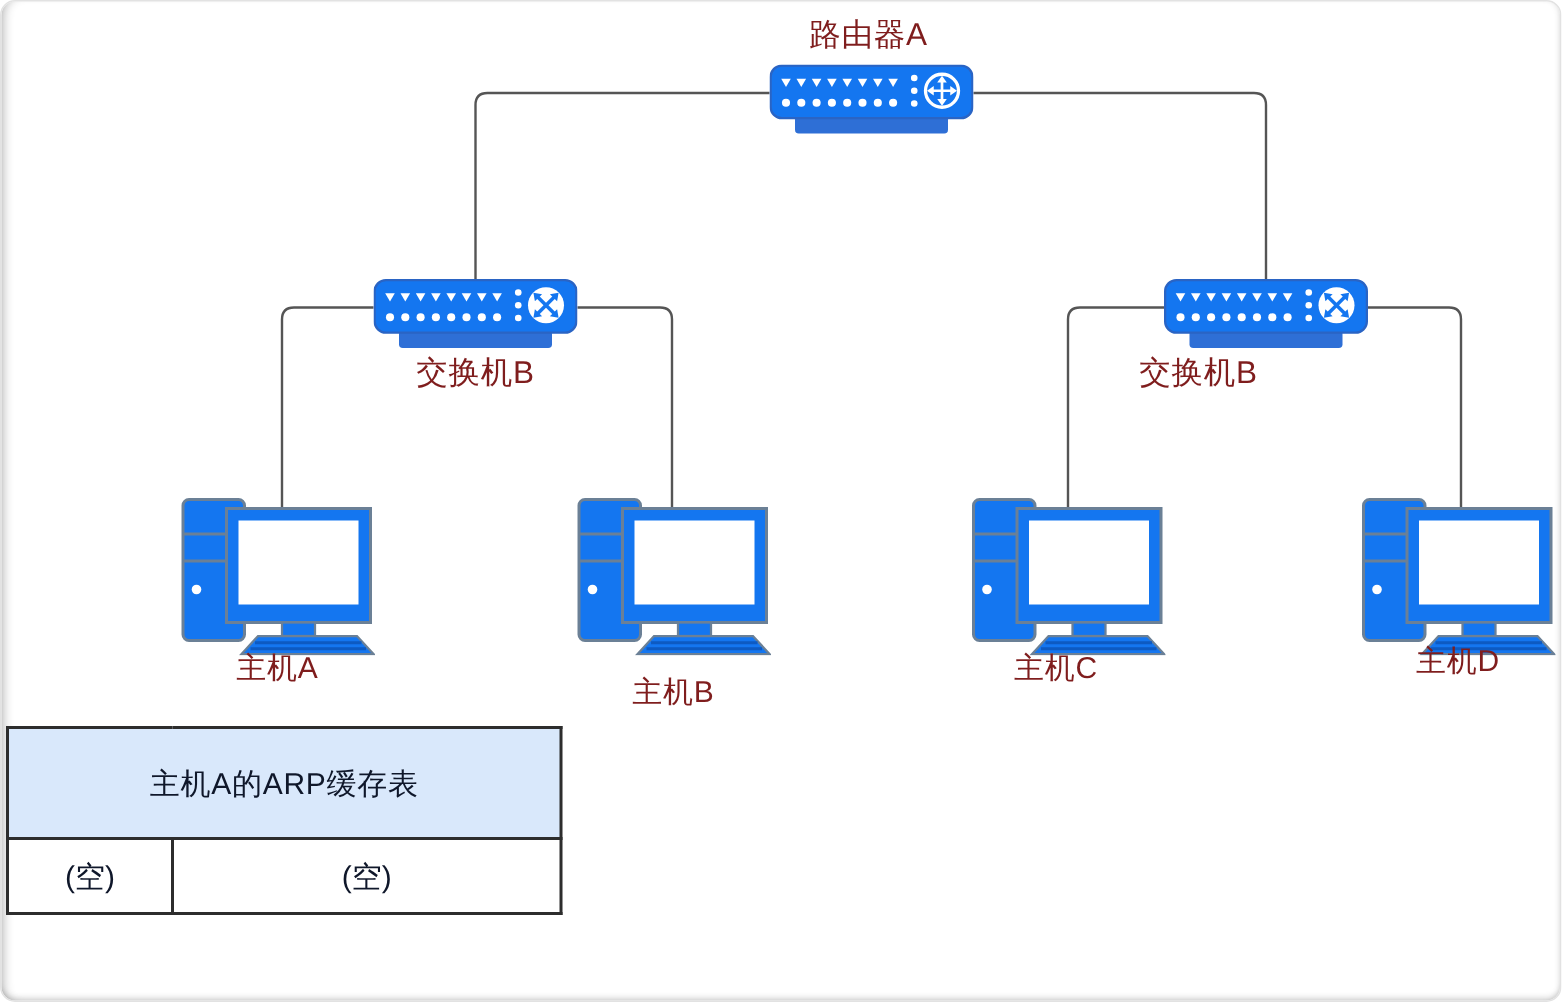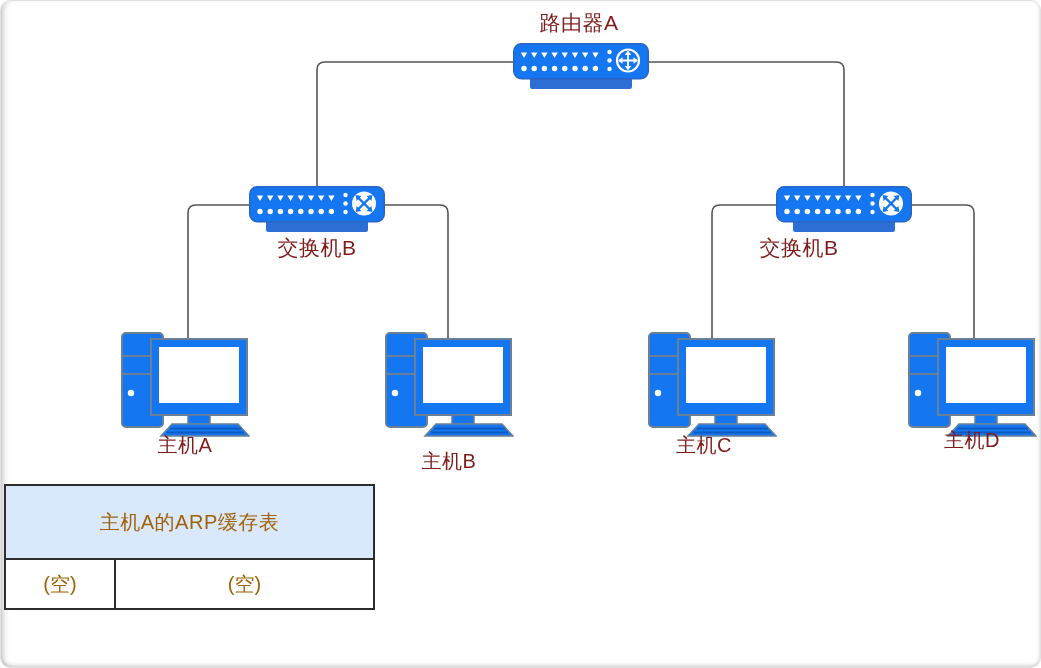--- a/index.html
+++ b/index.html
@@ -27,21 +27,21 @@
     white-space:nowrap;
     letter-spacing:.5px;
   }
   .lbl.host{font-size:20px;text-align:center;}
   table.arp{
     position:absolute;left:3px;top:483px;
     width:369px;
     border-collapse:collapse;
     table-layout:fixed;
     font-size:20px;
-    color:#a16207;
+    color:#0f172a;
   }
   table.arp td{
     border:2px solid #2d2d2d;
     text-align:center;
     vertical-align:middle;
     padding:0;
   }
   td.arp-title{height:72px;background:#d9e8fb;letter-spacing:.5px;}
   td.arp-cell{height:48px;background:#ffffff;}
 </style>

